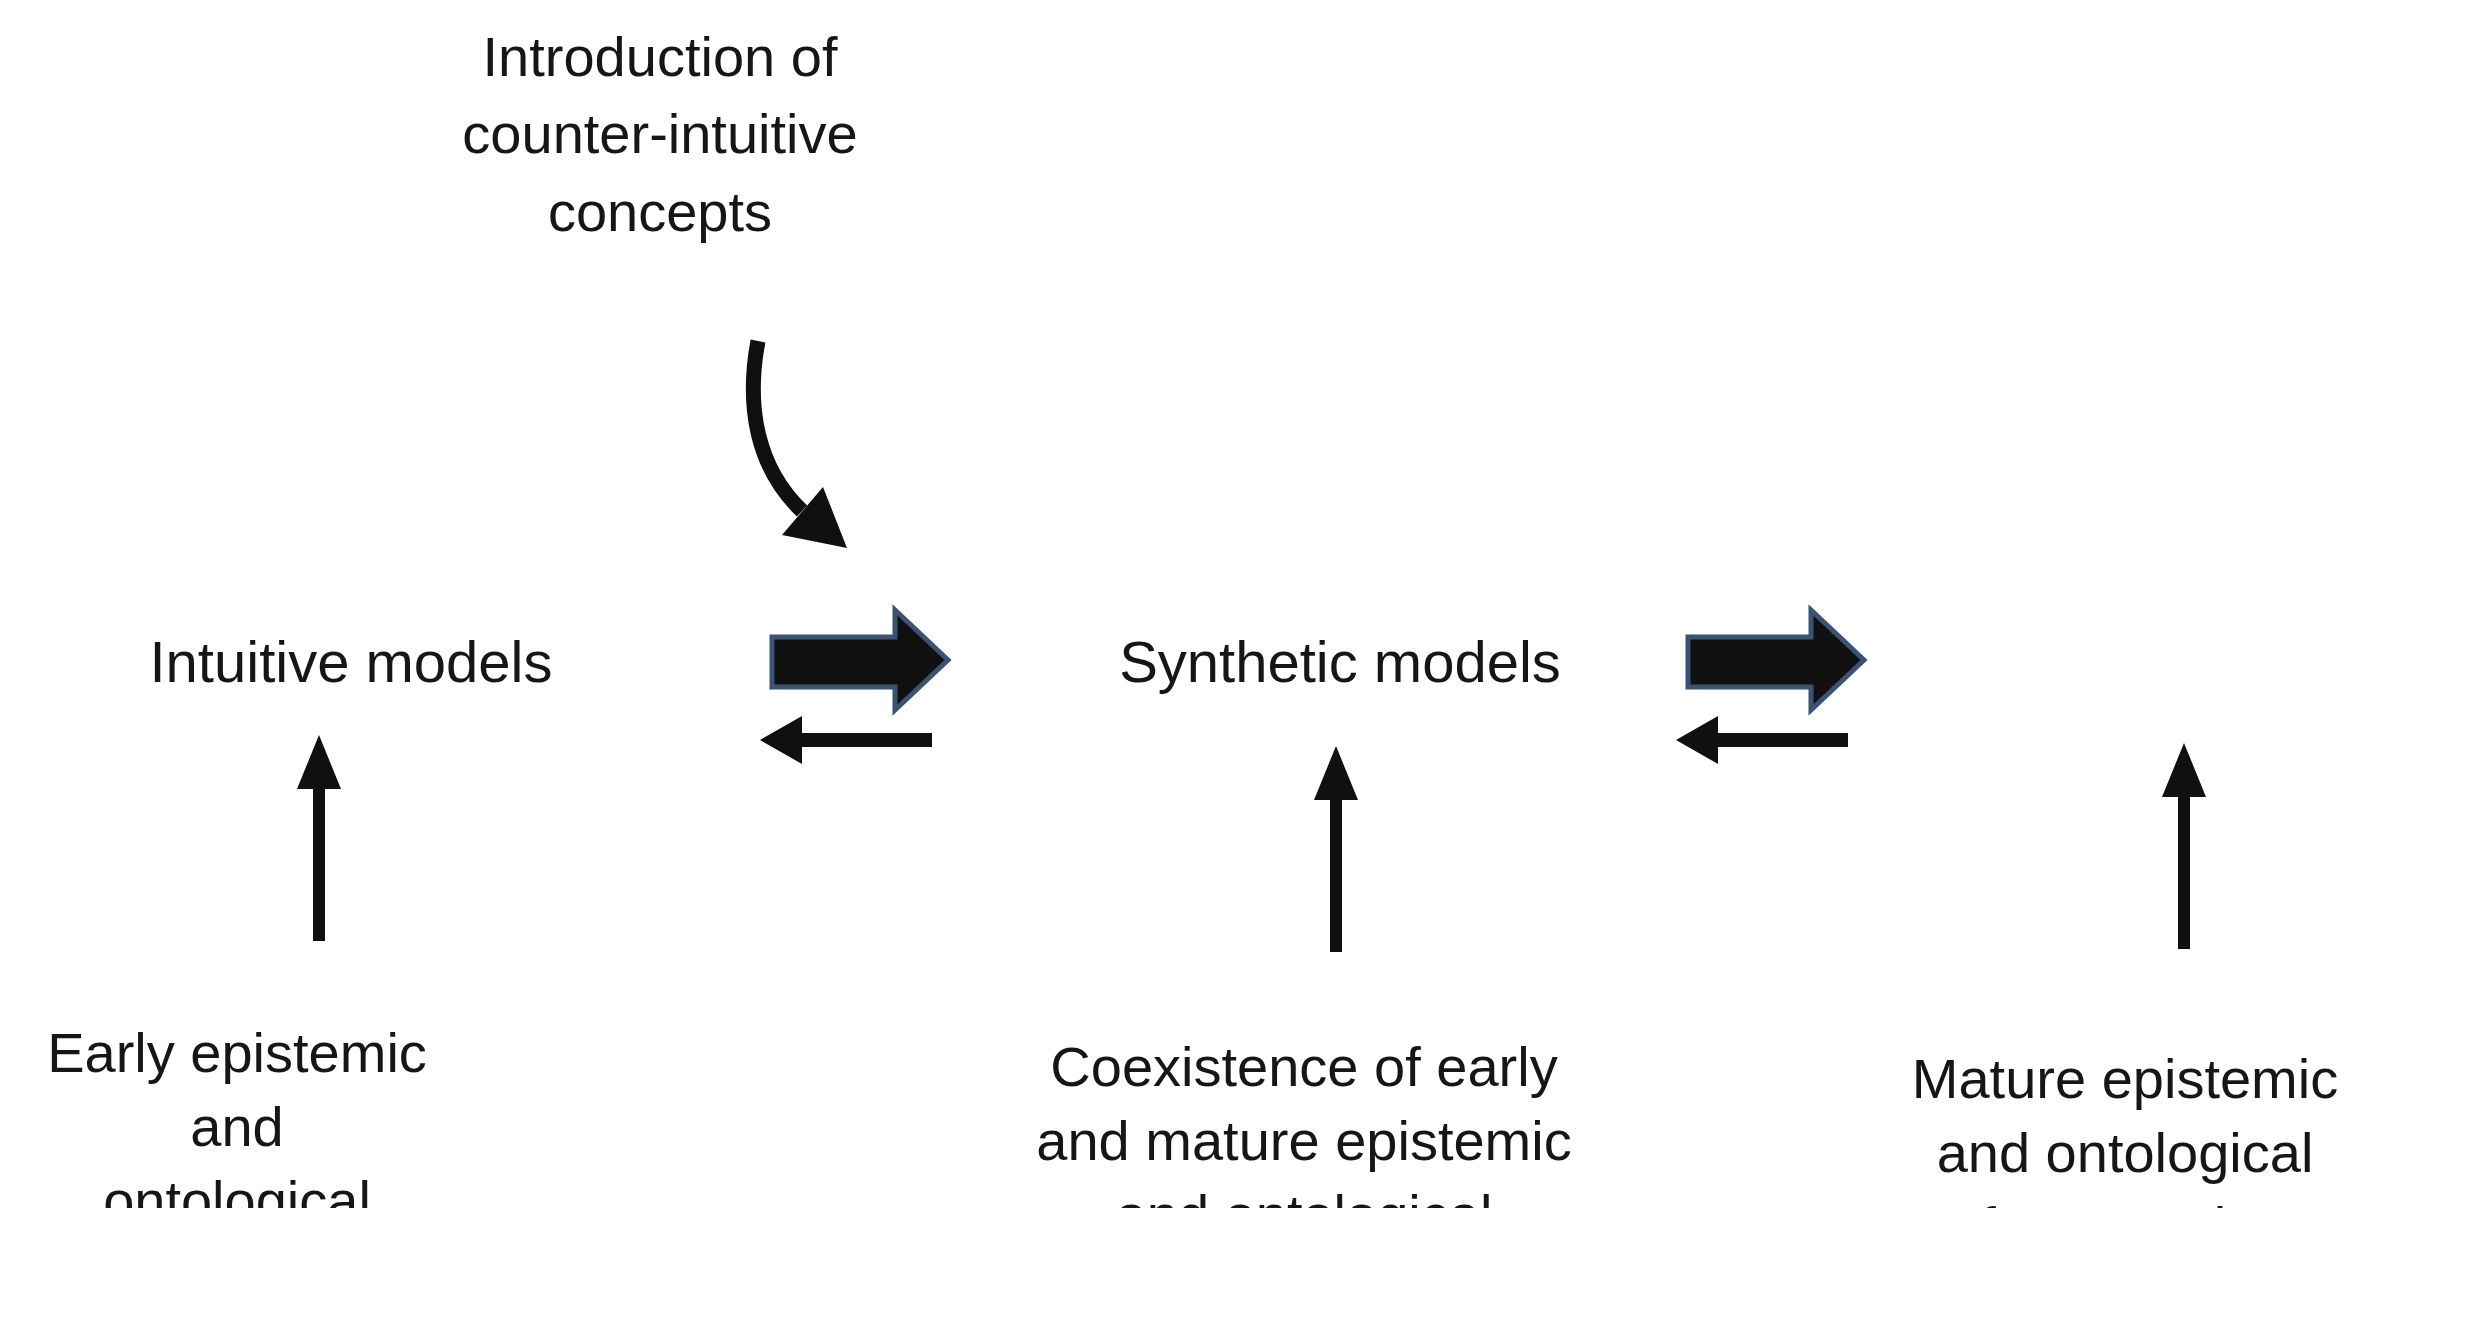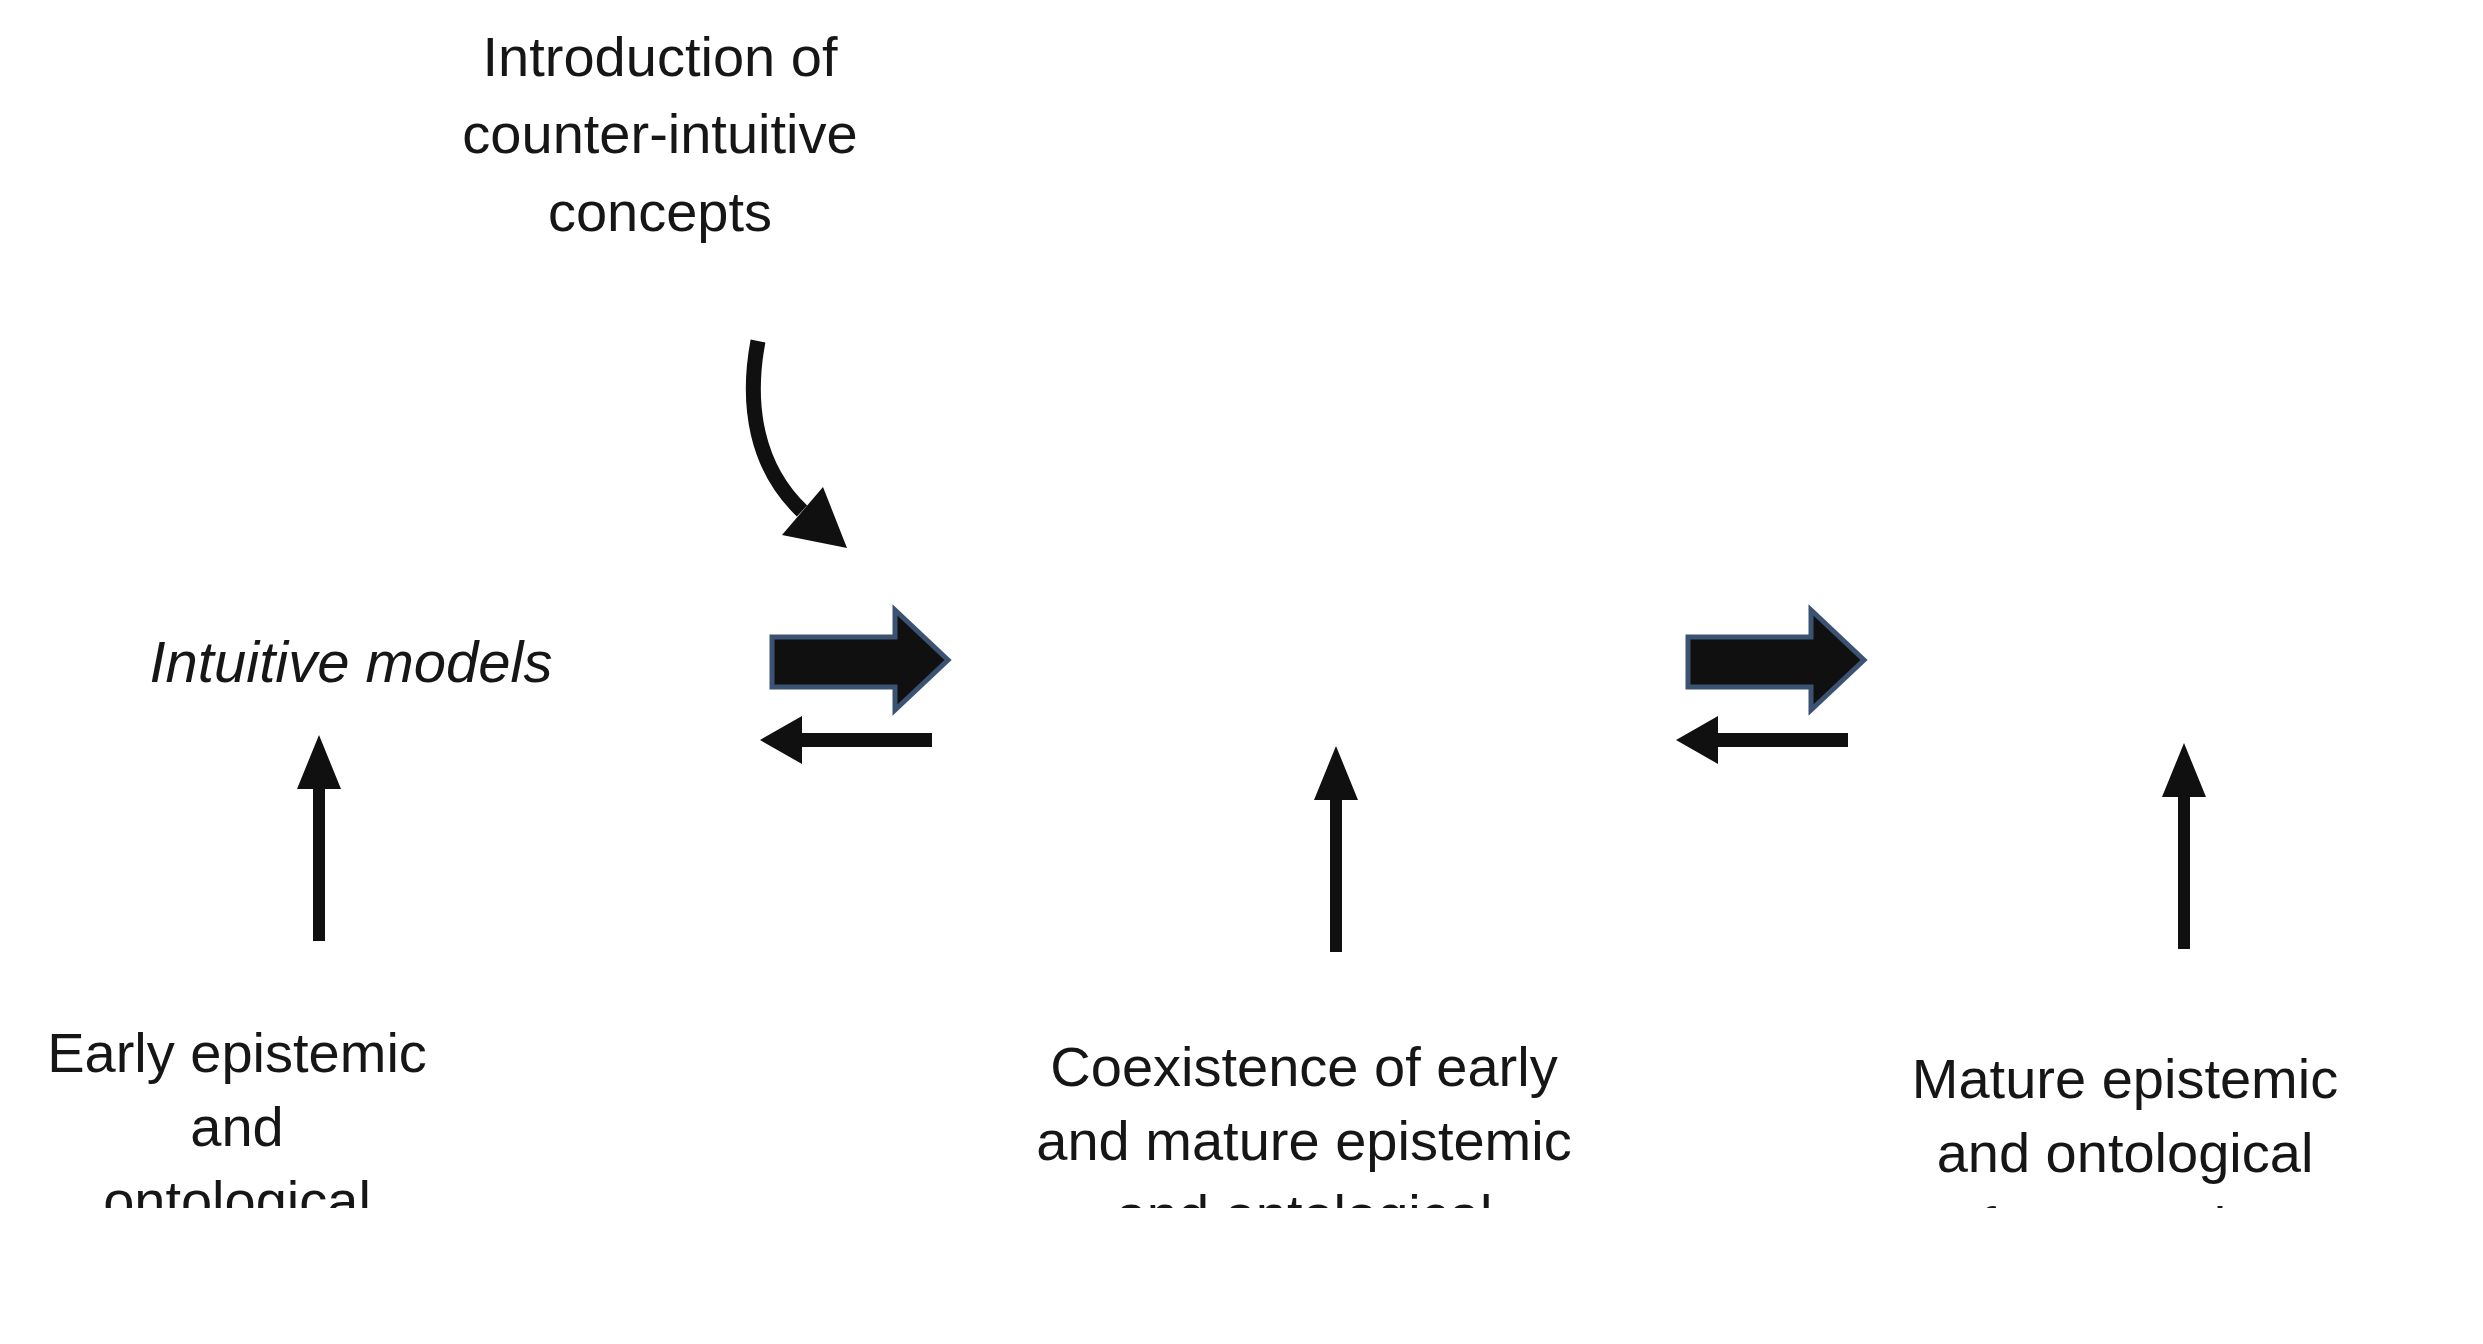--- a/index.html
+++ b/index.html
@@ -24,21 +24,21 @@
     font-size: 56px;
     color: #161616;
   }
   .top-annotation {
     left: 360px;
     top: 18px;
     width: 600px;
     font-size: 56px;
     line-height: 1.38;
   }
-  .node-label { font-size: 58px; font-style: italic; }
+  .node-label { font-size: 58px; }
   .node-intuitive  { left: 101px;  top: 624px; width: 500px; }
   .node-synthetic  { left: 1090px; top: 624px; width: 500px; }
   .node-scientific { left: 1860px; top: 612px; width: 620px; font-size: 66px; }
   .foundation-early       { left: 0px;    top: 1016px; width: 474px; }
   .foundation-coexistence { left: 985px;  top: 1030px; width: 550px; margin-left: 44px; }
   .foundation-mature      { left: 1850px; top: 1042px; width: 550px; text-align: center; }
   svg { position: absolute; overflow: visible; }
   .curved-arrow { left: 690px; top: 335px; width: 180px; height: 230px; }
   .exchange-1 { left: 752px;  top: 598px; width: 210px; height: 175px; }
   .exchange-2 { left: 1668px; top: 598px; width: 210px; height: 175px; }
@@ -57,20 +57,21 @@
   <div class="txt top-annotation">Introduction of
 counter-intuitive
 concepts</div>
 
   <svg class="curved-arrow" viewBox="0 0 180 230" aria-hidden="true">
     <path class="curve-stroke" d="M68,6 C56,70 66,132 112,176"></path>
     <polygon class="solid-shape" points="157,213 92,200 133,152" fill="#101010"></polygon>
   </svg>
 
   <div class="txt node-label node-intuitive">Intuitive models</div>
+  <div class="txt node-label node-synthetic">Synthetic models</div>
 
   <svg class="exchange-1" viewBox="0 0 210 175" aria-hidden="true">
     <polygon class="solid-shape block-arrow" points="20,39 143,39 143,12 196,62 143,112 143,89 20,89" fill="#101010"></polygon>
     <polygon class="solid-shape" points="8,142 50,118 50,135 180,135 180,149 50,149 50,166" fill="#101010"></polygon>
   </svg>
 
   <svg class="exchange-2" viewBox="0 0 210 175" aria-hidden="true">
     <polygon class="solid-shape block-arrow" points="20,39 143,39 143,12 196,62 143,112 143,89 20,89" fill="#101010"></polygon>
     <polygon class="solid-shape" points="8,142 50,118 50,135 180,135 180,149 50,149 50,166" fill="#101010"></polygon>
   </svg>

